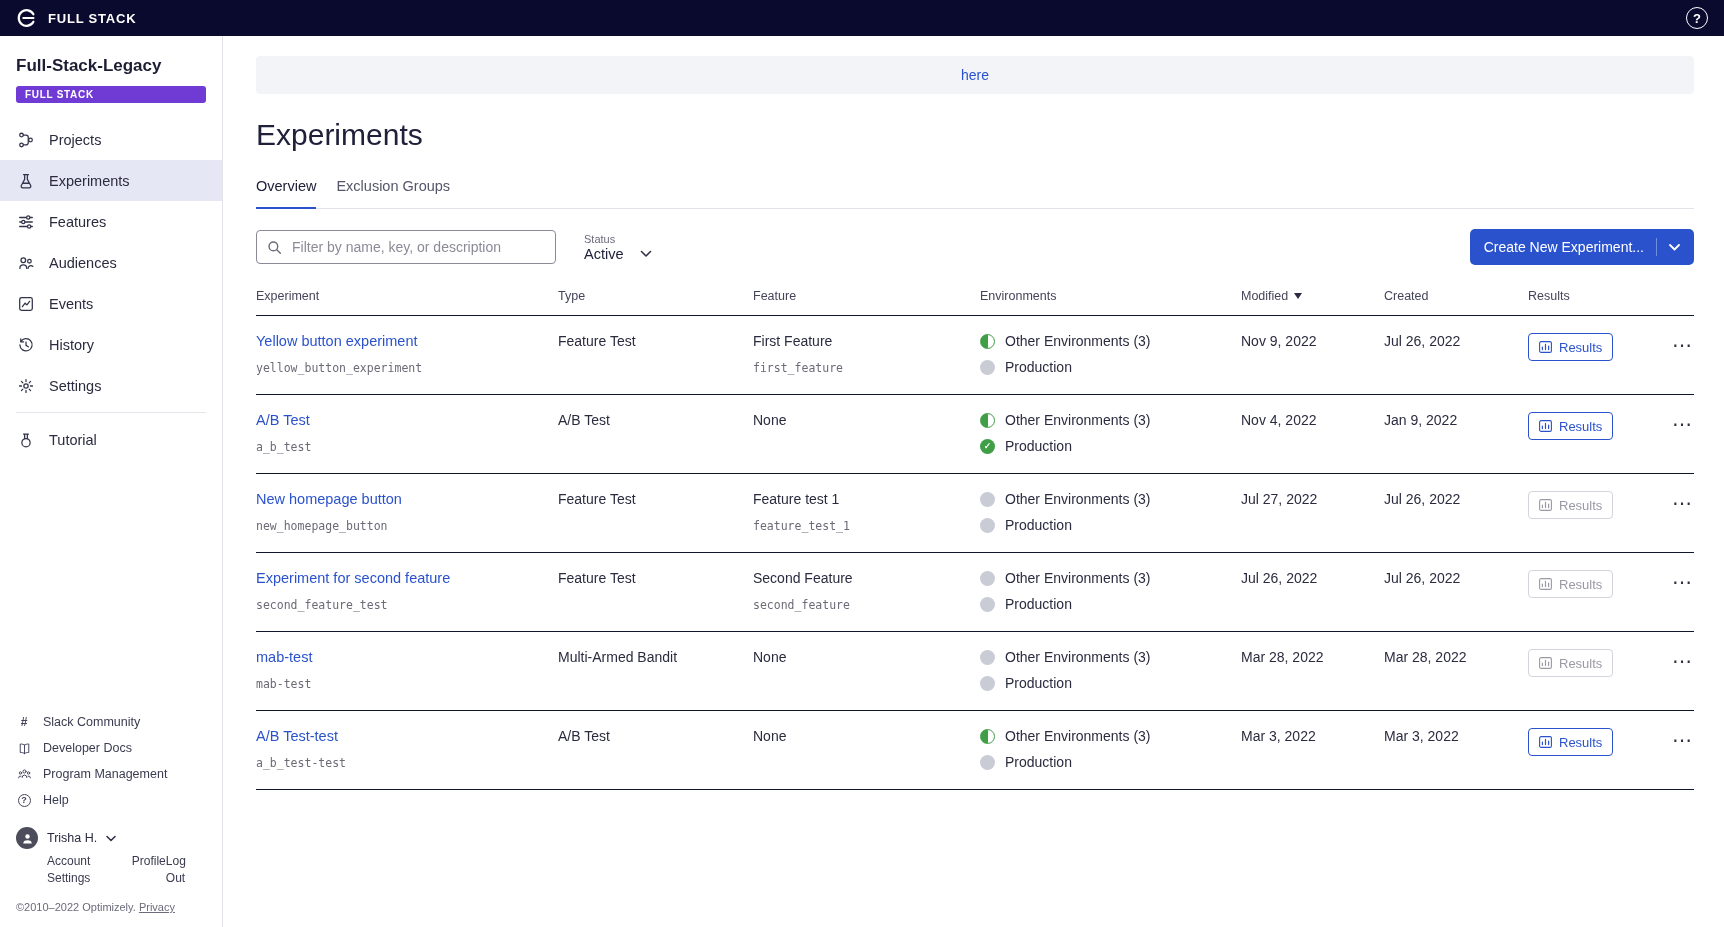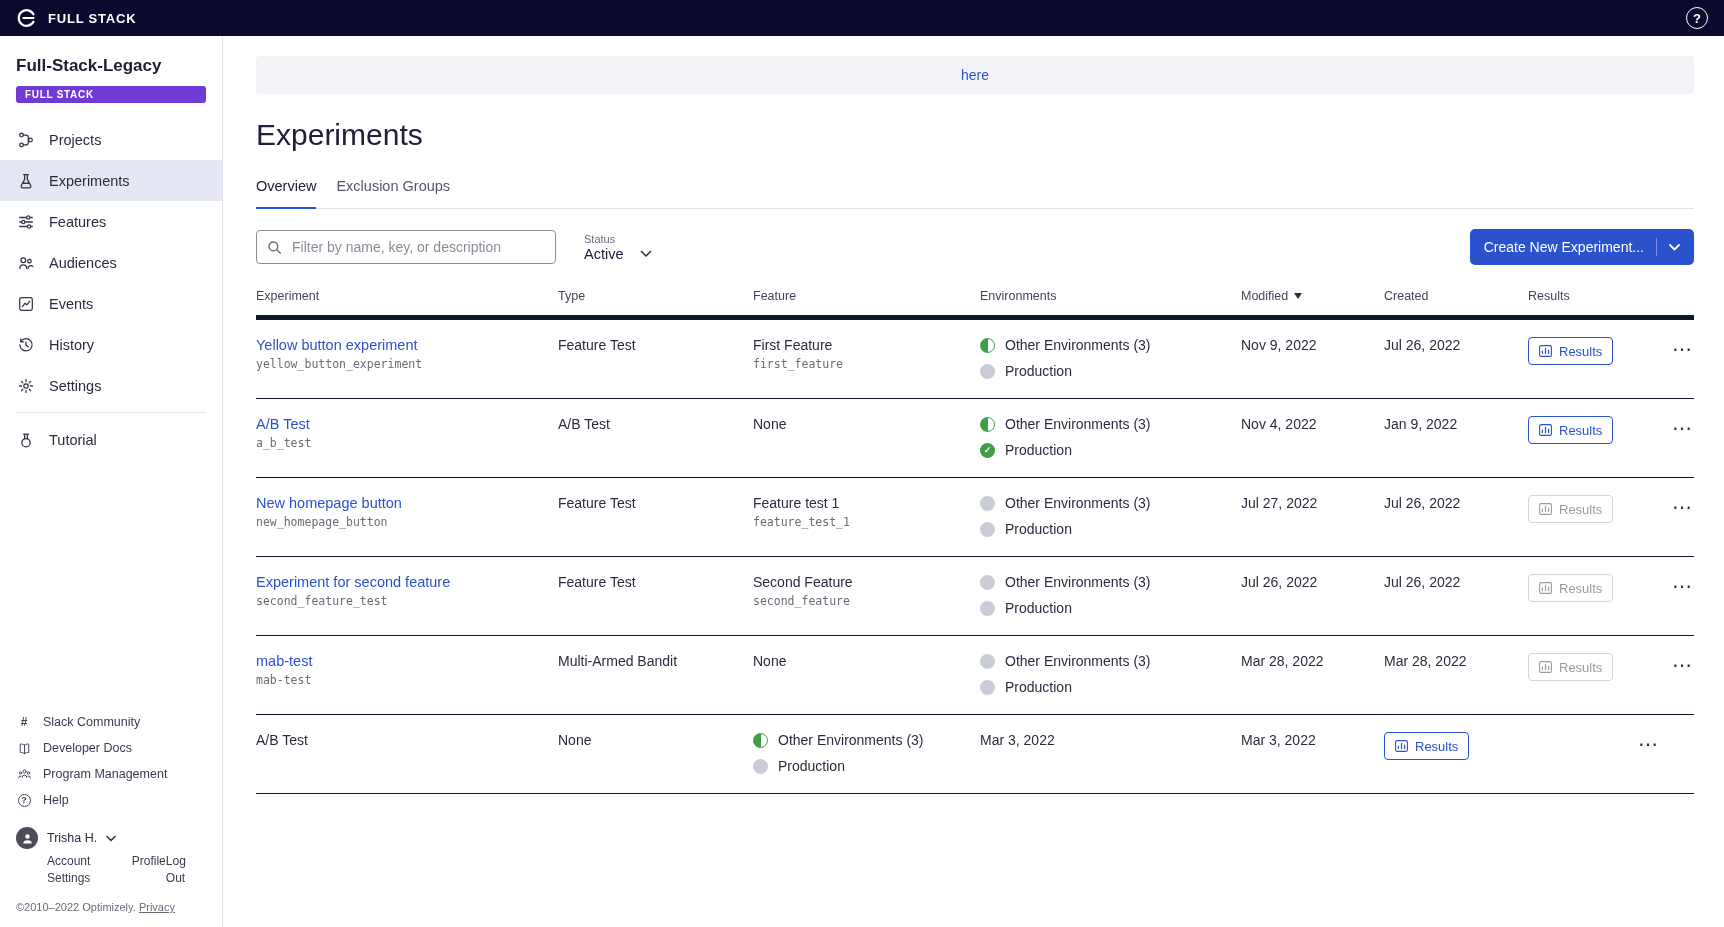--- a/index.html
+++ b/index.html
@@ -98,27 +98,27 @@
   .create-btn {
     margin-left:auto; background:#2a52cc; color:#fff; border:none; border-radius:5px;
     height:36px; padding:0 14px; font-size:14px; font-family:inherit; display:flex;
     align-items:center; gap:12px; cursor:pointer;
   }
   .create-btn .btn-divider { width:1px; height:18px; background:rgba(255,255,255,0.35); }
   .create-btn svg { stroke:#fff; fill:none; stroke-width:1.8; stroke-linecap:round; stroke-linejoin:round; }
 
   
   .tgrid { display:grid; grid-template-columns:302px 195px 227px 261px 143px 144px 140px 1fr; }
-  .thead { padding:14px 0 12px; border-bottom:5px solid #0f172a; }
+  .thead { padding:14px 0 12px; border-bottom:1px solid #0f172a; }
   .th { font-size:12.5px; color:#45455a; display:flex; align-items:center; gap:6px; }
   .sort-tri { width:0; height:0; border-left:4.5px solid transparent; border-right:4.5px solid transparent; border-top:6px solid #2b2b3f; display:inline-block; }
 
   .trow { padding:17px 0 19px; border-bottom:1px solid #0f172a; align-items:start; }
   .exp-link { color:#2a52cc; font-size:14.5px; cursor:pointer; }
-  .mono-key { font-family:"DejaVu Sans Mono", monospace; font-size:11.5px; color:#6b6b78; margin-top:4px; }
+  .mono-key { font-family:"DejaVu Sans Mono", monospace; font-size:11.5px; color:#6b6b78; margin-top:12px; }
   .mono-key:empty { display:none; }
   .cell-plain { font-size:14px; color:#2b2b3f; }
 
   .env-line { display:flex; align-items:center; gap:10px; font-size:14px; color:#2b2b3f; }
   .env-line + .env-line { margin-top:10px; }
   .env-dot { width:15px; height:15px; border-radius:50%; flex-shrink:0; display:flex; align-items:center; justify-content:center; }
   .env-dot.dot-partial { background:linear-gradient(90deg,#3f9e46 0 50%, #ffffff 50% 100%); border:1.5px solid #3f9e46; }
   .env-dot.dot-off { background:#c9ccd5; }
   .env-dot.dot-running { background:#3f9e46; color:#fff; font-size:9px; font-weight:700; }
   .env-dot.dot-running::after { content:"✓"; }
@@ -527,20 +527,24 @@
               </svg>
         <span>Results</span>
       </button>
     </div>
     <div class="menu-cell">
       <button class="menu-btn">⋯</button>
     </div>
   </div>
 
   <div class="tgrid trow">
+    <div>
+      <a class="exp-link">A/B Test-test</a>
+      <div class="mono-key">a_b_test-test</div>
+    </div>
     <div class="cell-plain">A/B Test</div>
     <div>
       <div class="cell-plain">None</div>
 
     </div>
     <div>
       <div class="env-line">
         <span class="env-dot dot-partial"></span>
         <span>Other Environments (3)</span>
       </div>

